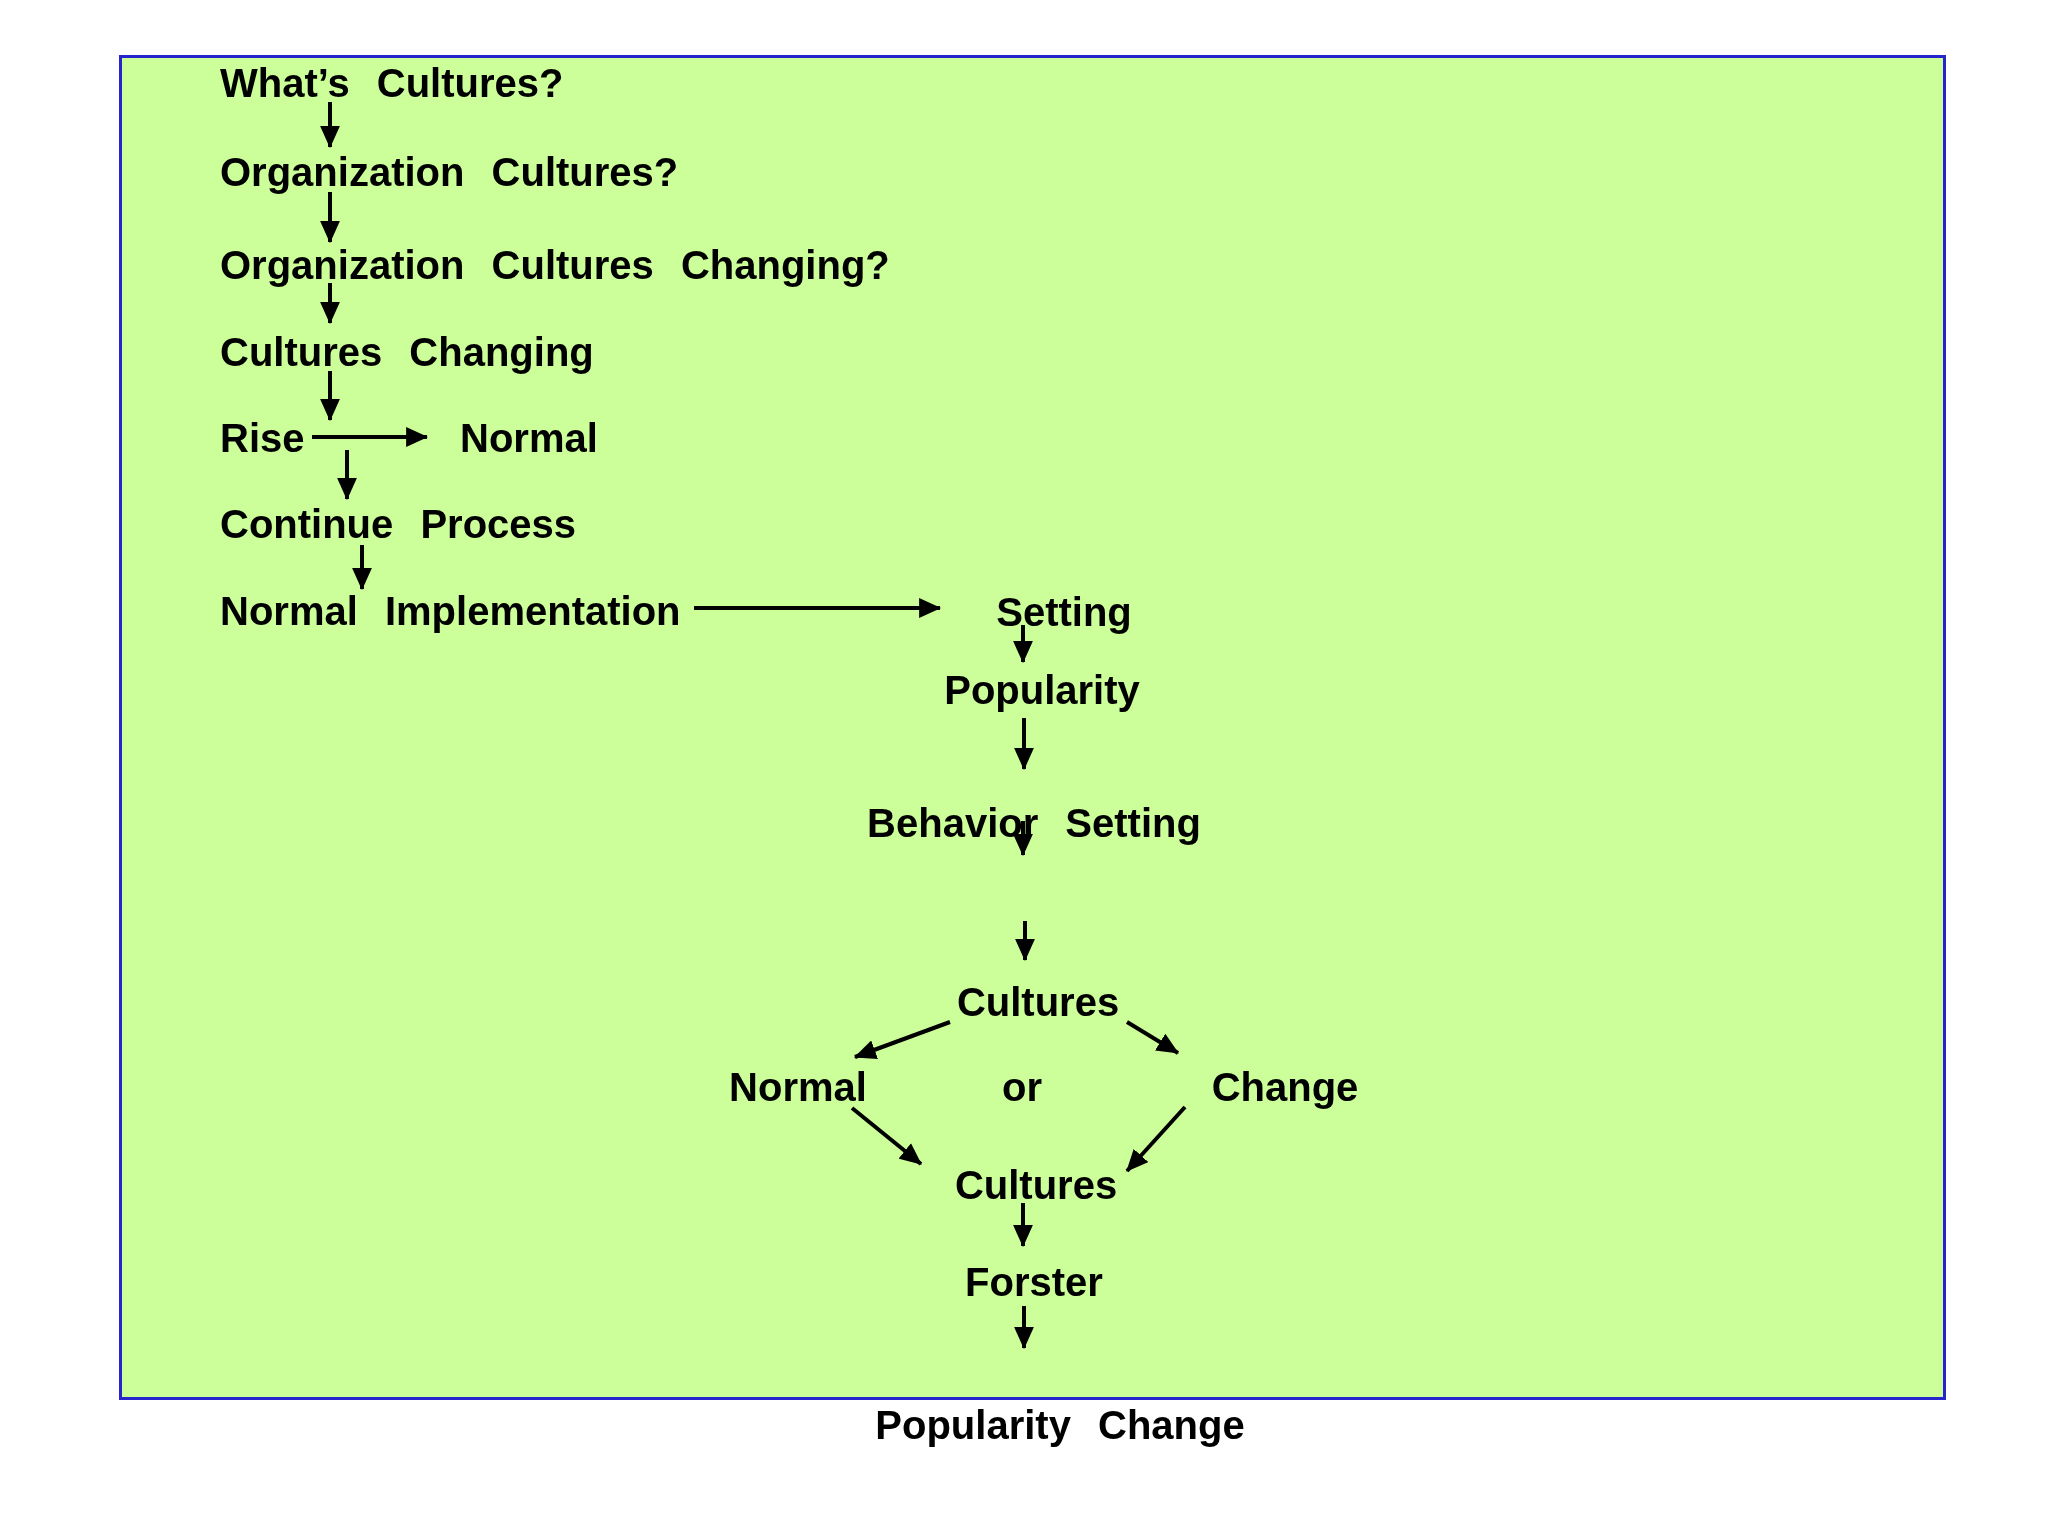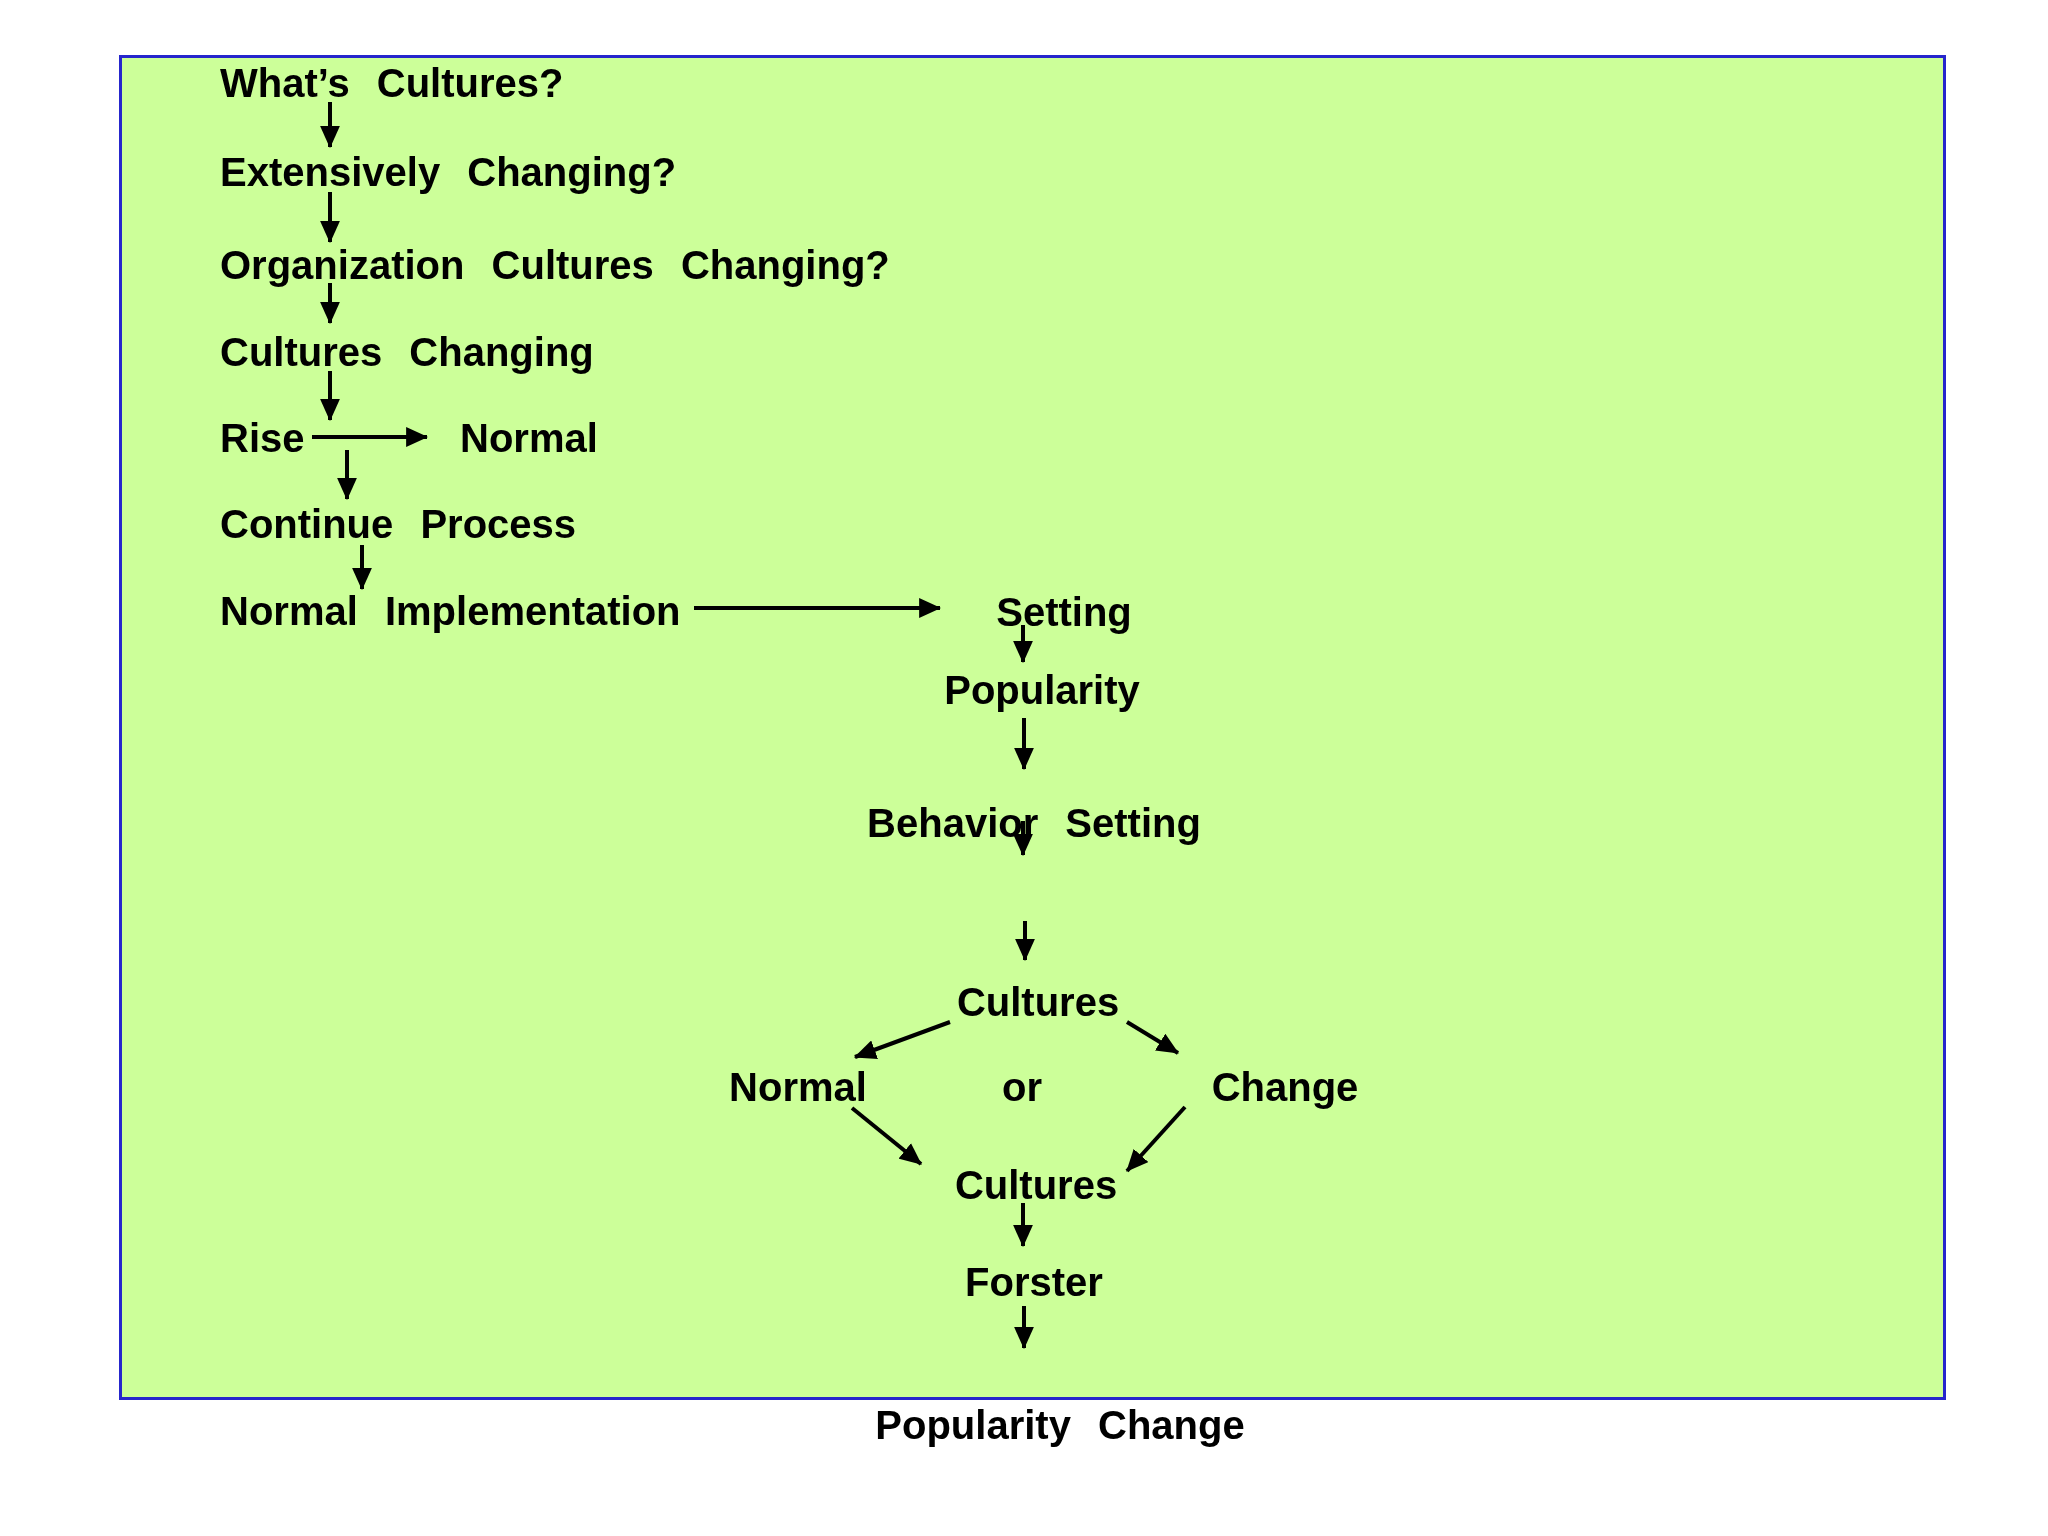--- a/index.html
+++ b/index.html
@@ -70,21 +70,21 @@
         <line x1="950" y1="1022" x2="855" y2="1057" class="edge" marker-end="url(#ah)"></line>
         <line x1="1127" y1="1022" x2="1178" y2="1053" class="edge" marker-end="url(#ah)"></line>
         <line x1="852" y1="1108" x2="921" y2="1164" class="edge" marker-end="url(#ah)"></line>
         <line x1="1185" y1="1107" x2="1127" y2="1171" class="edge" marker-end="url(#ah)"></line>
         <line x1="1023" y1="1203" x2="1023" y2="1246" class="edge" marker-end="url(#ah)"></line>
         <line x1="1024" y1="1306" x2="1024" y2="1348" class="edge" marker-end="url(#ah)"></line>
       </g>
   </svg>
 
   <div class="node" style="left:220px; top:57px">What’s Cultures?</div>
-  <div class="node" style="left:220px; top:146px">Extensively Changing?</div>
+  <div class="node" style="left:220px; top:146px">Organization Cultures?</div>
   <div class="node" style="left:220px; top:239px">Organization Cultures Changing?</div>
   <div class="node" style="left:220px; top:326px">Cultures Changing</div>
   <div class="node" style="left:220px; top:412px">Rise</div>
   <div class="node" style="left:460px; top:412px">Normal</div>
   <div class="node" style="left:220px; top:498px">Continue Process</div>
   <div class="node" style="left:220px; top:585px">Normal Implementation</div>
 
   <div class="node centered" style="left:1064px; top:586px">Setting</div>
   <div class="node centered" style="left:1042px; top:664px">Popularity</div>
   <div class="node centered" style="left:1034px; top:797px">Behavior Setting</div>

